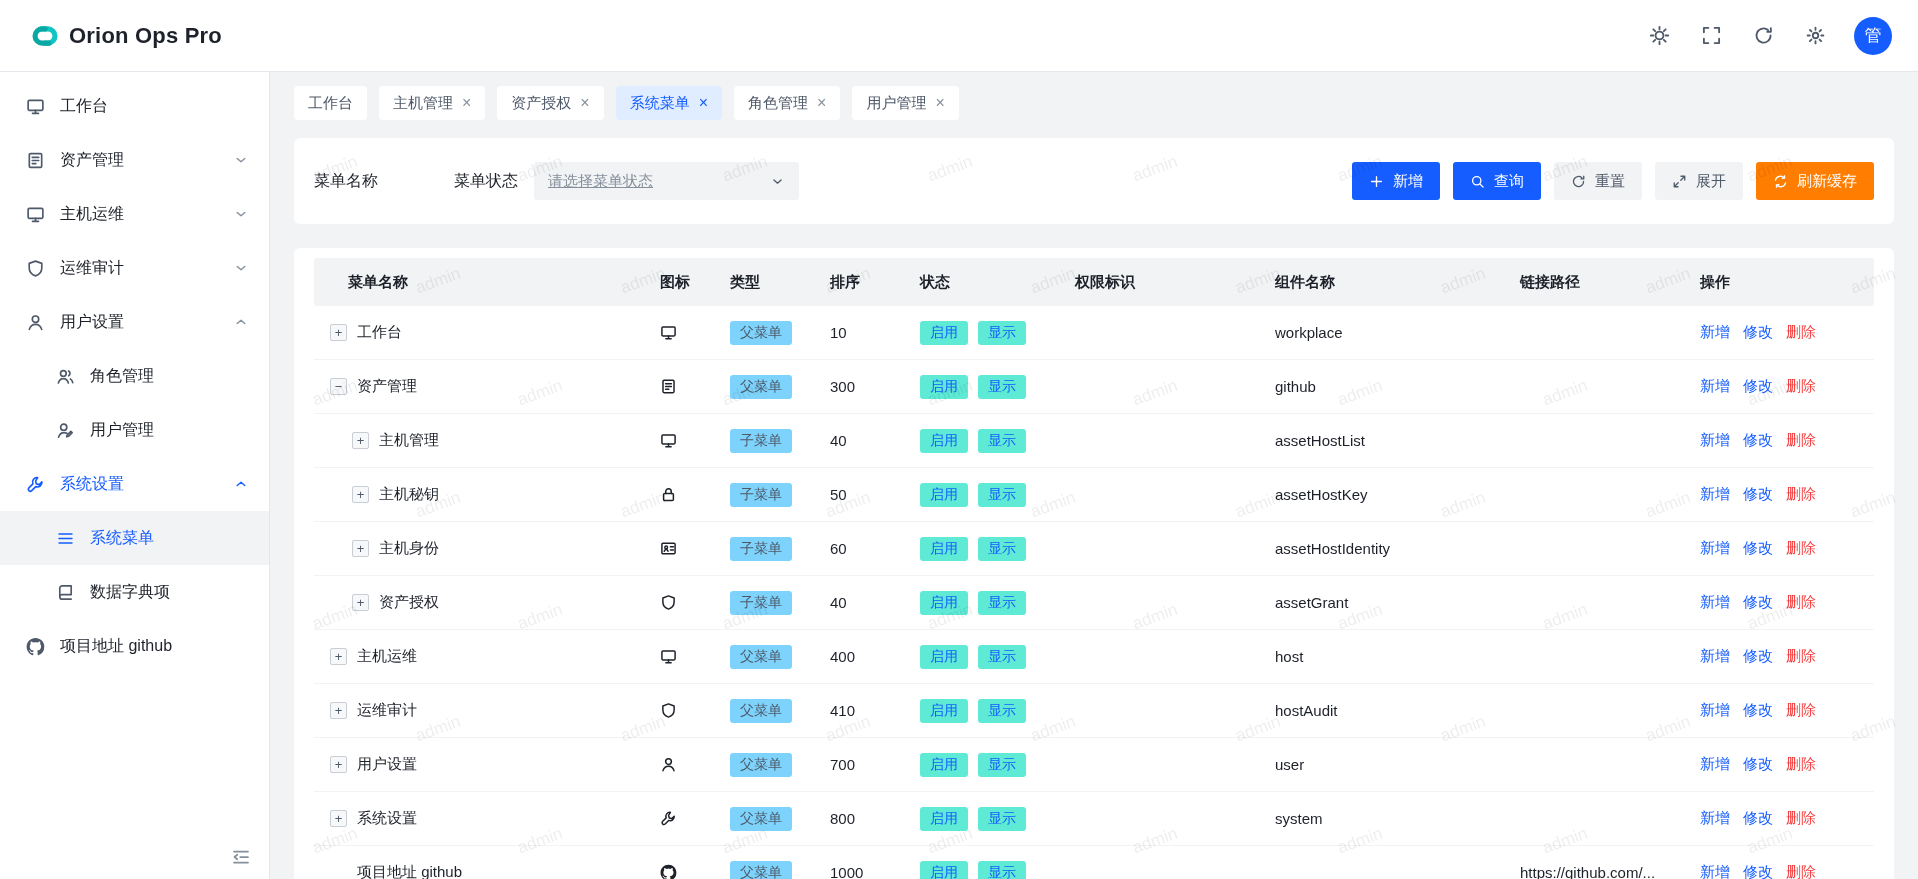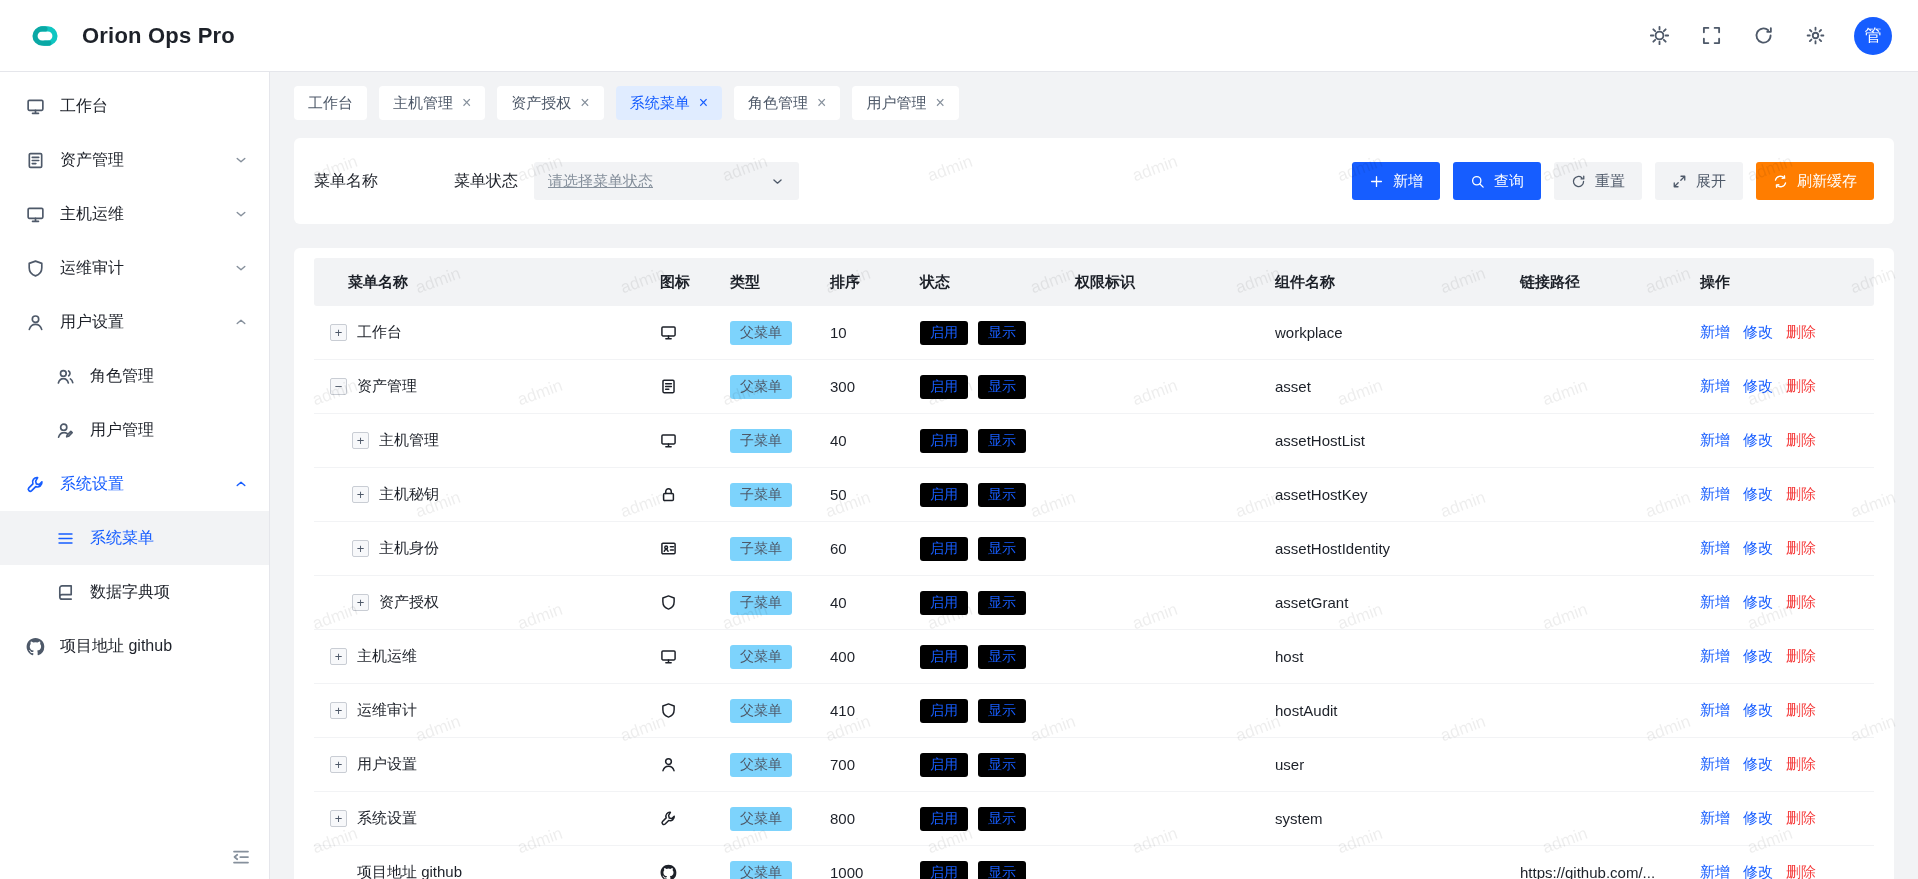--- a/index.html
+++ b/index.html
@@ -5,21 +5,21 @@
   * { margin:0; padding:0; box-sizing:border-box; }
   html,body { width:1918px; height:879px; overflow:hidden; background:#f2f3f5;
     font-family:"Liberation Sans","DejaVu Sans",sans-serif; color:#1d2129; font-size:15px; }
   svg { display:block; }
   .icon svg { width:100%; height:100%; }
 
   
   .topbar { position:fixed; top:0; left:0; right:0; height:72px; background:#fff;
     border-bottom:1px solid #e5e6eb; display:flex; align-items:center; justify-content:space-between;
     padding:0 26px; z-index:40; }
-  .logo-area { display:flex; align-items:center; gap:18px; }
+  .logo-area { display:flex; align-items:center; gap:5px; }
   .logo-svg { width:38px; height:38px; }
   .app-title { font-size:22px; font-weight:700; letter-spacing:.2px; }
   .topbar-right { display:flex; align-items:center; gap:10px; }
   .icon-btn { width:42px; height:42px; border-radius:50%; display:flex; align-items:center;
     justify-content:center; color:#4e5969; cursor:pointer; }
   .icon-btn .icon { width:21px; height:21px; }
   .avatar { width:38px; height:38px; border-radius:50%; background:#165dff; color:#fff;
     display:flex; align-items:center; justify-content:center; font-size:17px; cursor:pointer; margin-left:8px; }
 
   
@@ -76,21 +76,21 @@
   .t-head .hcell:first-child { padding-left:34px; }
   .t-row { height:54px; border-bottom:1px solid #f2f3f5; font-size:15px; }
   .cell { padding-left:16px; display:flex; align-items:center; overflow:hidden; white-space:nowrap; }
   .name-cell { gap:10px; }
   .expander { width:17px; height:17px; border:1px solid #c9cdd4; background:#f7f8fa; color:#4e5969;
     border-radius:2px; font-size:13px; line-height:15px; text-align:center; cursor:pointer;
     flex-shrink:0; display:inline-block; }
   .expander-gap { width:17px; flex-shrink:0; display:inline-block; }
   .row-icon { width:17px; height:17px; color:#1d2129; }
   .tag { background:#7dd3fc; color:#4e5969; font-size:14px; padding:3px 10px; border-radius:3px; }
-  .badge { background:#000000; color:#165dff; font-size:14px; padding:3px 10px; border-radius:3px; }
+  .badge { background:#5eead4; color:#165dff; font-size:14px; padding:3px 10px; border-radius:3px; }
   .status-cell { gap:10px; }
   .act-link { font-size:15px; cursor:pointer; text-decoration:none; margin-right:13px; }
   .act-blue { color:#165dff; }
   .act-red { color:#f53f3f; }
   .link-text { color:#1d2129; overflow:hidden; text-overflow:ellipsis; max-width:170px; display:inline-block; }
 
   
   .watermark { position:absolute; inset:0; pointer-events:none; z-index:30; overflow:hidden; }
   .wm { position:absolute; transform:rotate(-20deg); color:rgba(0,0,0,0.07); font-size:17px; white-space:nowrap; }
 </style>
@@ -414,21 +414,21 @@
             </div>
             <div class="cell">
               <span class="tag">父菜单</span>
             </div>
             <div class="cell">300</div>
             <div class="cell status-cell">
               <span class="badge">启用</span>
               <span class="badge">显示</span>
             </div>
             <div class="cell"></div>
-            <div class="cell">asset</div>
+            <div class="cell">github</div>
             <div class="cell">
               <span class="link-text"></span>
             </div>
             <div class="cell">
               <a class="act-link act-blue">新增</a>
               <a class="act-link act-blue">修改</a>
               <a class="act-link act-red">删除</a>
             </div>
           </div>
           <div class="t-grid t-row">

